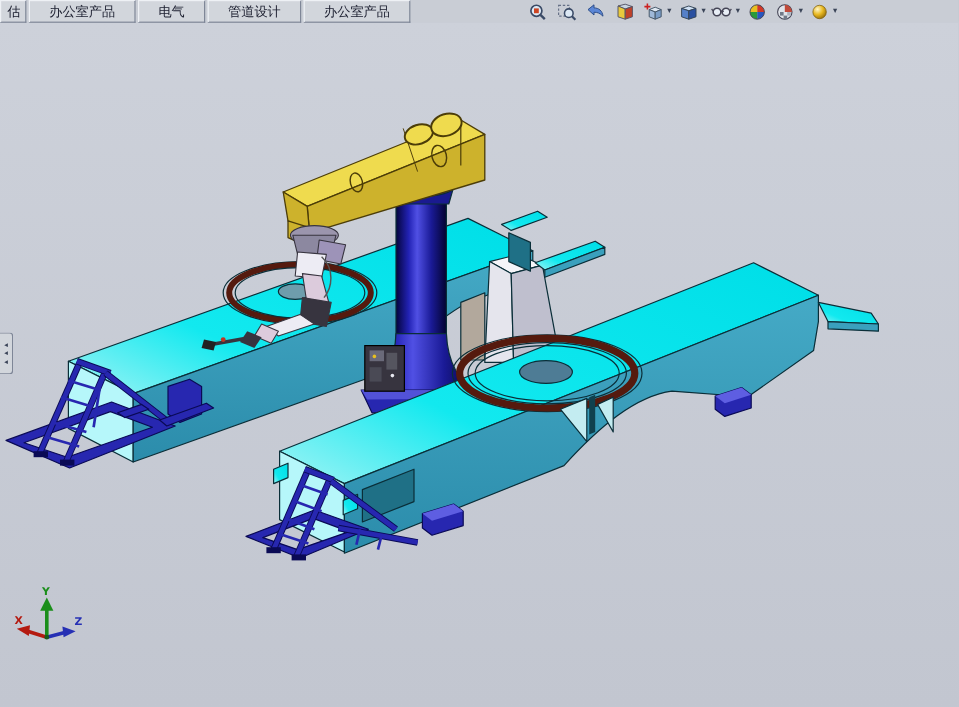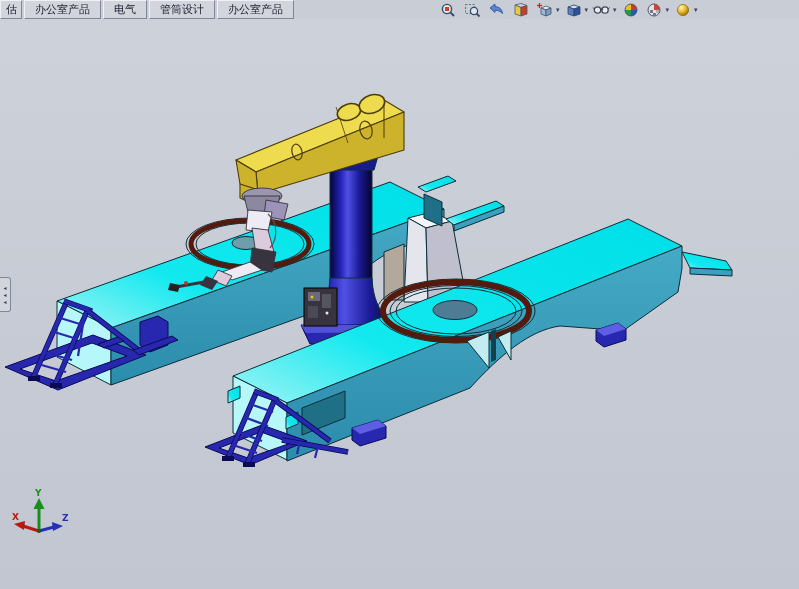--- a/index.html
+++ b/index.html
@@ -15,21 +15,21 @@
     display:flex;align-items:stretch;z-index:5;
   }
   .tabs{display:flex;align-items:stretch;}
   .tab{
     background:var(--tab-bg);
     border:1px solid var(--tab-border-dark);
     border-top-color:var(--tab-border-light);
     border-left-color:var(--tab-border-light);
     color:var(--tab-text);
     font-size:11px;line-height:16px;
-    padding:0 10px;margin-right:2px;
+    padding:0 16px;margin-right:2px;
     white-space:nowrap;cursor:default;user-select:none;
     display:flex;align-items:center;
   }
   .tab.partial{width:14px;padding:0 4px 0 2px;overflow:hidden;justify-content:flex-end;}
   
   .hud{
     position:absolute;left:437px;top:0px;height:20px;
     display:flex;align-items:center;z-index:6;
   }
   .hudbtn{
@@ -260,21 +260,21 @@
     <text x="35" y="496" fill="var(--triad-y)">Y</text>
     <text x="62" y="521" fill="var(--triad-z)">Z</text>
   </g>
 </svg>
 
 <div class="cmdbar">
   <div class="tabs">
     <div class="tab partial">估</div>
     <div class="tab">办公室产品</div>
     <div class="tab">电气</div>
-    <div class="tab">管筒设计</div>
+    <div class="tab">管道设计</div>
     <div class="tab">办公室产品</div>
   </div>
 </div>
 
 <div class="hud">
   <button class="hudbtn" title="">
     <svg width="20" height="16" viewBox="0 0 20 16">
       <circle cx="8" cy="7" r="4.6" fill="#dce8f4" stroke="#3a4a66" stroke-width="1.4"></circle>
       <rect x="6" y="5" width="4" height="4" fill="#cc4422"></rect>
       <line x1="11.4" y1="10.4" x2="15" y2="14" stroke="#3a4a66" stroke-width="2"></line>

